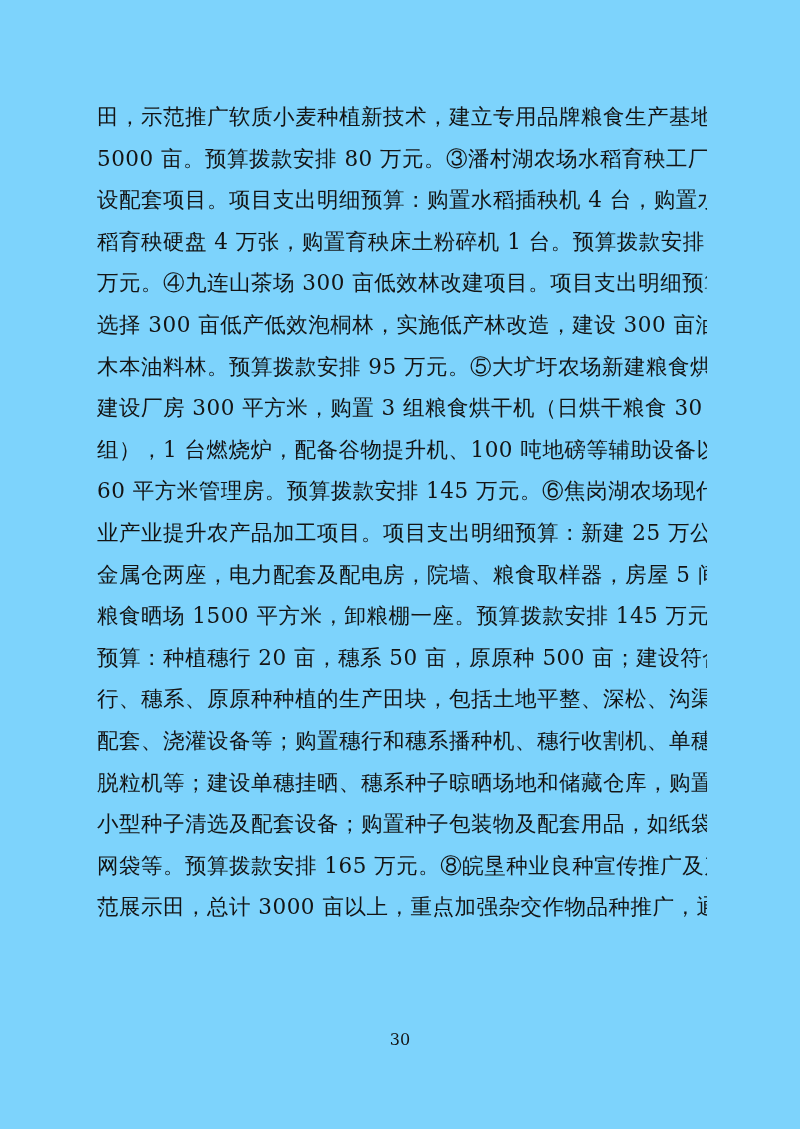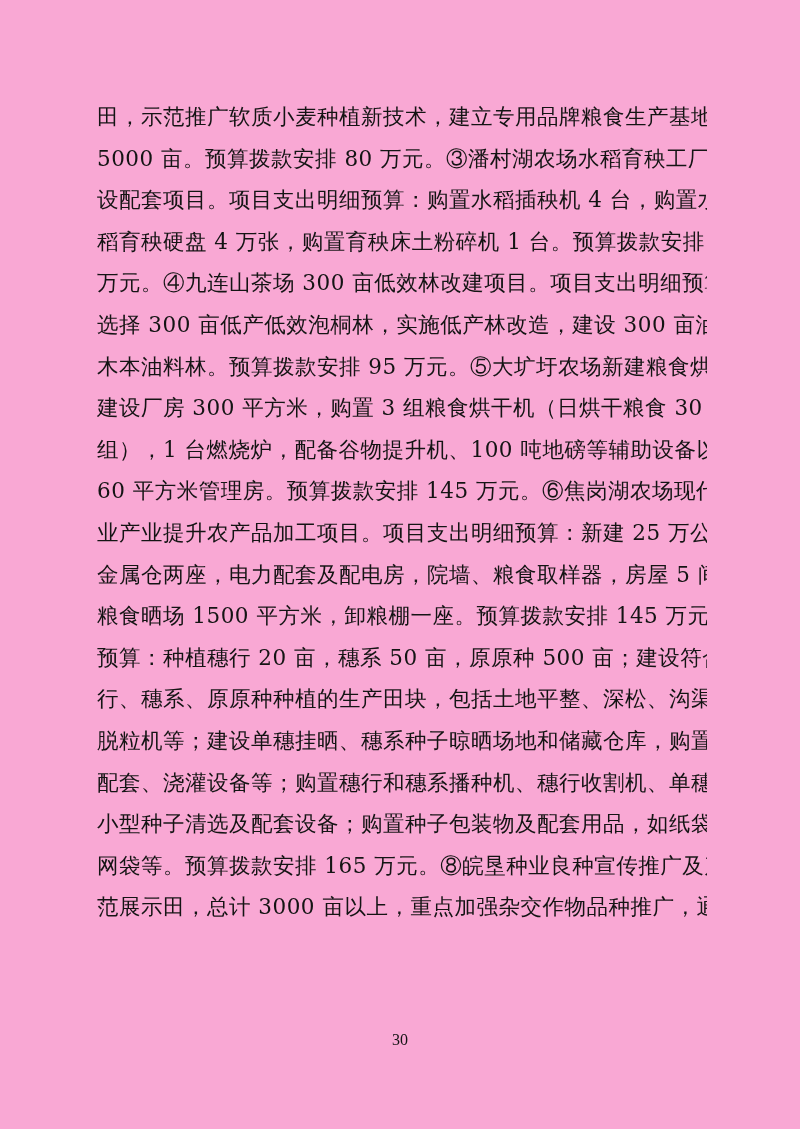--- a/index.html
+++ b/index.html
@@ -4,21 +4,21 @@
 <style>
   html, body {
     margin: 0;
     padding: 0;
     background: #ffffff;
   }
   .page {
     position: relative;
     width: 800px;
     height: 1129px;
-    background: #f9a8d4;
+    background: #7dd3fc;
     overflow: hidden;
     font-family: "DejaVu Serif", "Liberation Serif", serif;
     color: #141414;
   }
   .textblock {
     position: absolute;
     left: 97px;
     top: 96px;
     width: 610px;
   }
@@ -44,21 +44,20 @@
   }
   .page-number {
     position: absolute;
     left: 0;
     top: 1026px;
     width: 800px;
     text-align: center;
     font-size: 16px;
     line-height: 28px;
     color: #141414;
-    font-family: Liberation Serif, serif;
   }
 </style>
 </head>
 <body>
 
 <div class="page">
   <div class="textblock">
     <div class="line"><span class="line-inner">田，示范推广软质小麦种植新技术，建立专用品牌粮食生产基地</span></div>
     <div class="line"><span class="line-inner">5000 亩。预算拨款安排 80 万元。③潘村湖农场水稻育秧工厂建</span></div>
     <div class="line"><span class="line-inner">设配套项目。项目支出明细预算：购置水稻插秧机 4 台，购置水</span></div>
@@ -67,20 +66,20 @@
     <div class="line"><span class="line-inner">选择 300 亩低产低效泡桐林，实施低产林改造，建设 300 亩油茶</span></div>
     <div class="line"><span class="line-inner">木本油料林。预算拨款安排 95 万元。⑤大圹圩农场新建粮食烘干</span></div>
     <div class="line"><span class="line-inner">建设厂房 300 平方米，购置 3 组粮食烘干机（日烘干粮食 30 吨/</span></div>
     <div class="line"><span class="line-inner">组），1 台燃烧炉，配备谷物提升机、100 吨地磅等辅助设备以及</span></div>
     <div class="line"><span class="line-inner">60 平方米管理房。预算拨款安排 145 万元。⑥焦岗湖农场现代农</span></div>
     <div class="line"><span class="line-inner">业产业提升农产品加工项目。项目支出明细预算：新建 25 万公斤</span></div>
     <div class="line"><span class="line-inner">金属仓两座，电力配套及配电房，院墙、粮食取样器，房屋 5 间，</span></div>
     <div class="line"><span class="line-inner">粮食晒场 1500 平方米，卸粮棚一座。预算拨款安排 145 万元。⑦</span></div>
     <div class="line"><span class="line-inner">预算：种植穗行 20 亩，穗系 50 亩，原原种 500 亩；建设符合穗</span></div>
     <div class="line"><span class="line-inner">行、穗系、原原种种植的生产田块，包括土地平整、深松、沟渠</span></div>
+    <div class="line"><span class="line-inner">配套、浇灌设备等；购置穗行和穗系播种机、穗行收割机、单穗</span></div>
     <div class="line"><span class="line-inner">脱粒机等；建设单穗挂晒、穗系种子晾晒场地和储藏仓库，购置</span></div>
-    <div class="line"><span class="line-inner">配套、浇灌设备等；购置穗行和穗系播种机、穗行收割机、单穗</span></div>
     <div class="line"><span class="line-inner">小型种子清选及配套设备；购置种子包装物及配套用品，如纸袋、</span></div>
     <div class="line"><span class="line-inner">网袋等。预算拨款安排 165 万元。⑧皖垦种业良种宣传推广及产</span></div>
     <div class="line"><span class="line-inner">范展示田，总计 3000 亩以上，重点加强杂交作物品种推广，通过</span></div>
   </div>
   <div class="page-number">30</div>
 </div>
 
 </body></html>

